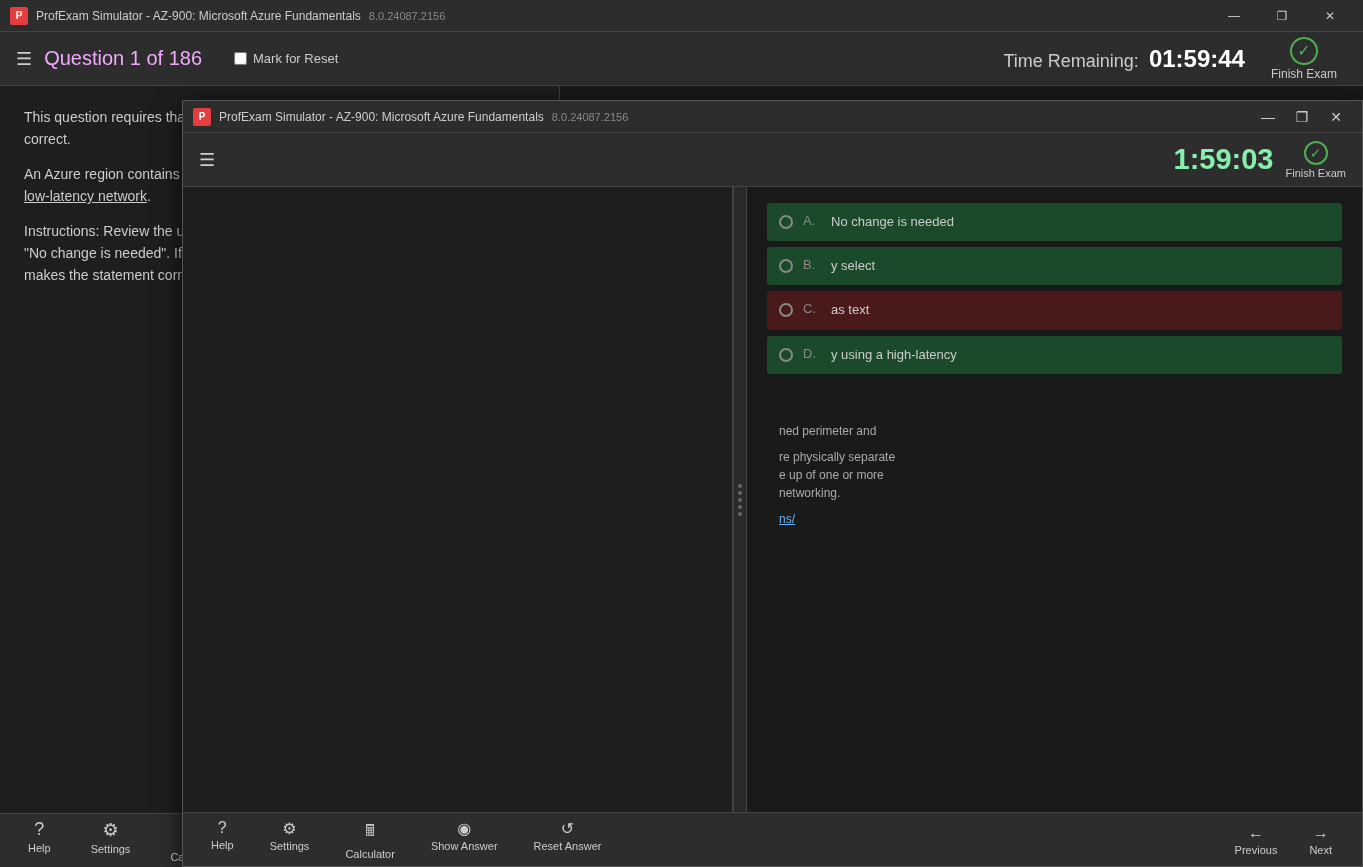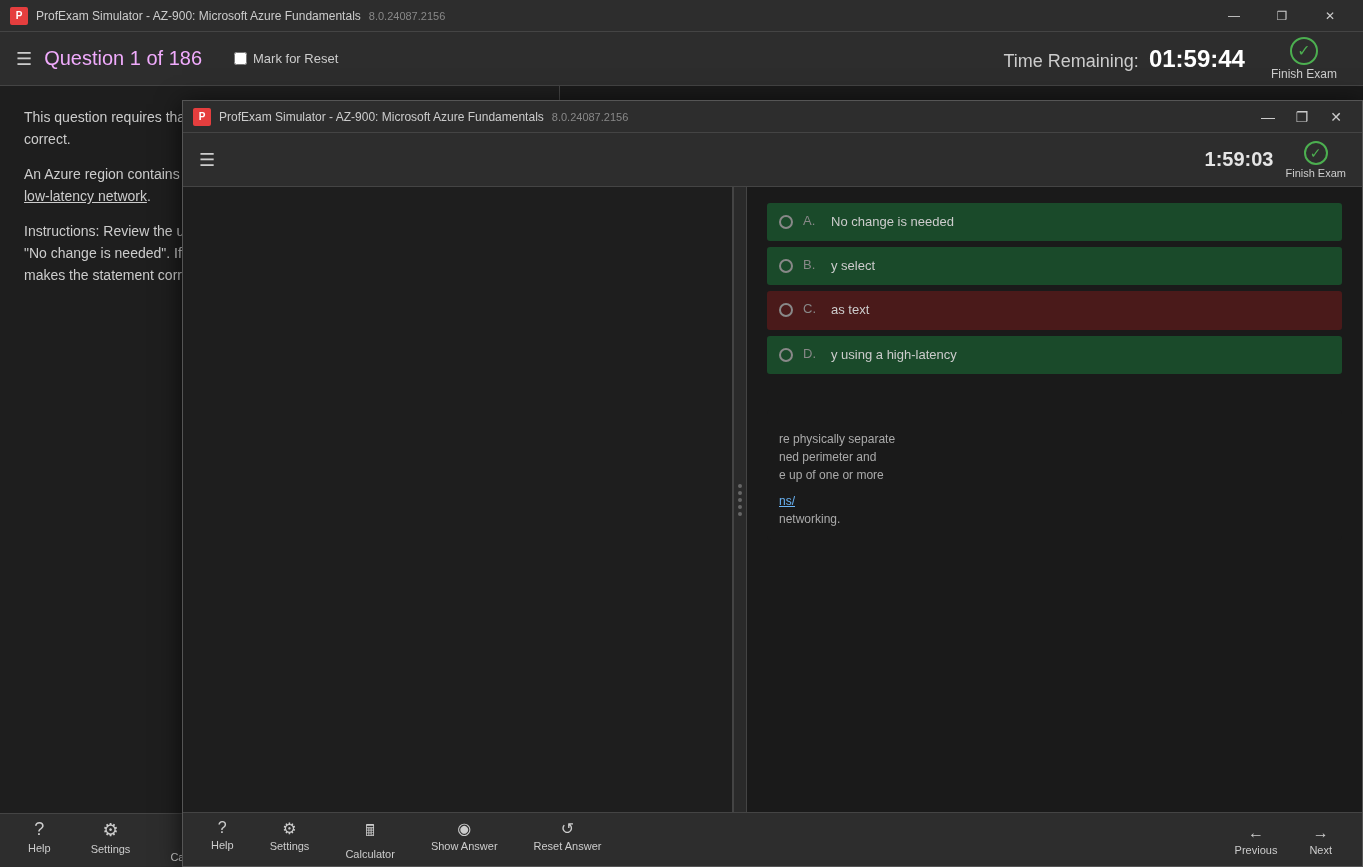--- a/index.html
+++ b/index.html
@@ -158,21 +158,21 @@
       height: 54px;
       display: flex;
       align-items: center;
       padding: 0 16px;
       border-bottom: 1px solid #444;
       justify-content: space-between;
     }
     .sw-header-left { display: flex; align-items: center; gap: 12px; }
     .sw-header-right { display: flex; align-items: center; gap: 12px; }
     .sw-time { font-size: 18px; color: #ccc; }
-    .sw-time-value { font-size: 20px; color: #e5e5e5; font-weight: 600; }
+    .sw-time-value { font-size: 29px; color: #86efac; font-weight: 600; }
     .sw-finish-btn {
       display: flex; flex-direction: column; align-items: center;
       background: transparent; border: none; color: #ccc; cursor: pointer; font-size: 11px; gap: 2px;
     }
     .sw-check-circle { width: 24px; height: 24px; border-radius: 50%; border: 2px solid #4CAF50; display: flex; align-items: center; justify-content: center; color: #4CAF50; font-size: 14px; }
 
     
     .sw-main { display: flex; flex: 1; overflow: hidden; }
     .sw-left { width: 550px; background: #1e1e1e; padding: 16px 20px; border-right: 1px solid #444; overflow-y: auto; font-size: 13px; color: #ccc; line-height: 1.6; }
     .sw-right { flex: 1; background: #1a1a1a; padding: 16px 20px; overflow-y: auto; }
@@ -393,25 +393,25 @@
       </div>
 
       <div class="sw-answer-option normal" style="background:#1a4a2a;">
         <div class="sw-option-radio"></div>
         <span class="sw-option-letter">D. </span>
         <span class="sw-option-text">y using a high-latency</span>
       </div>
 
       <div style="height: 20px;"></div>
       <div class="sw-explanation">
+        <p>ned perimeter and</p>
         <p style="margin-top:8px;">re physically separate</p>
-        <p>ned perimeter and</p>
         <p>e up of one or more</p>
+        <p>networking.</p>
         <p style="margin-top:8px; color:#6ab4f5; text-decoration:underline; cursor:pointer;">ns/</p>
-        <p>networking.</p>
       </div>
     </div>
   </div>
 
   <div class="sw-footer">
     <div class="sw-footer-left">
       <button class="sw-toolbar-btn">
         <span class="btn-icon">?</span>
         <span>Help</span>
       </button>

